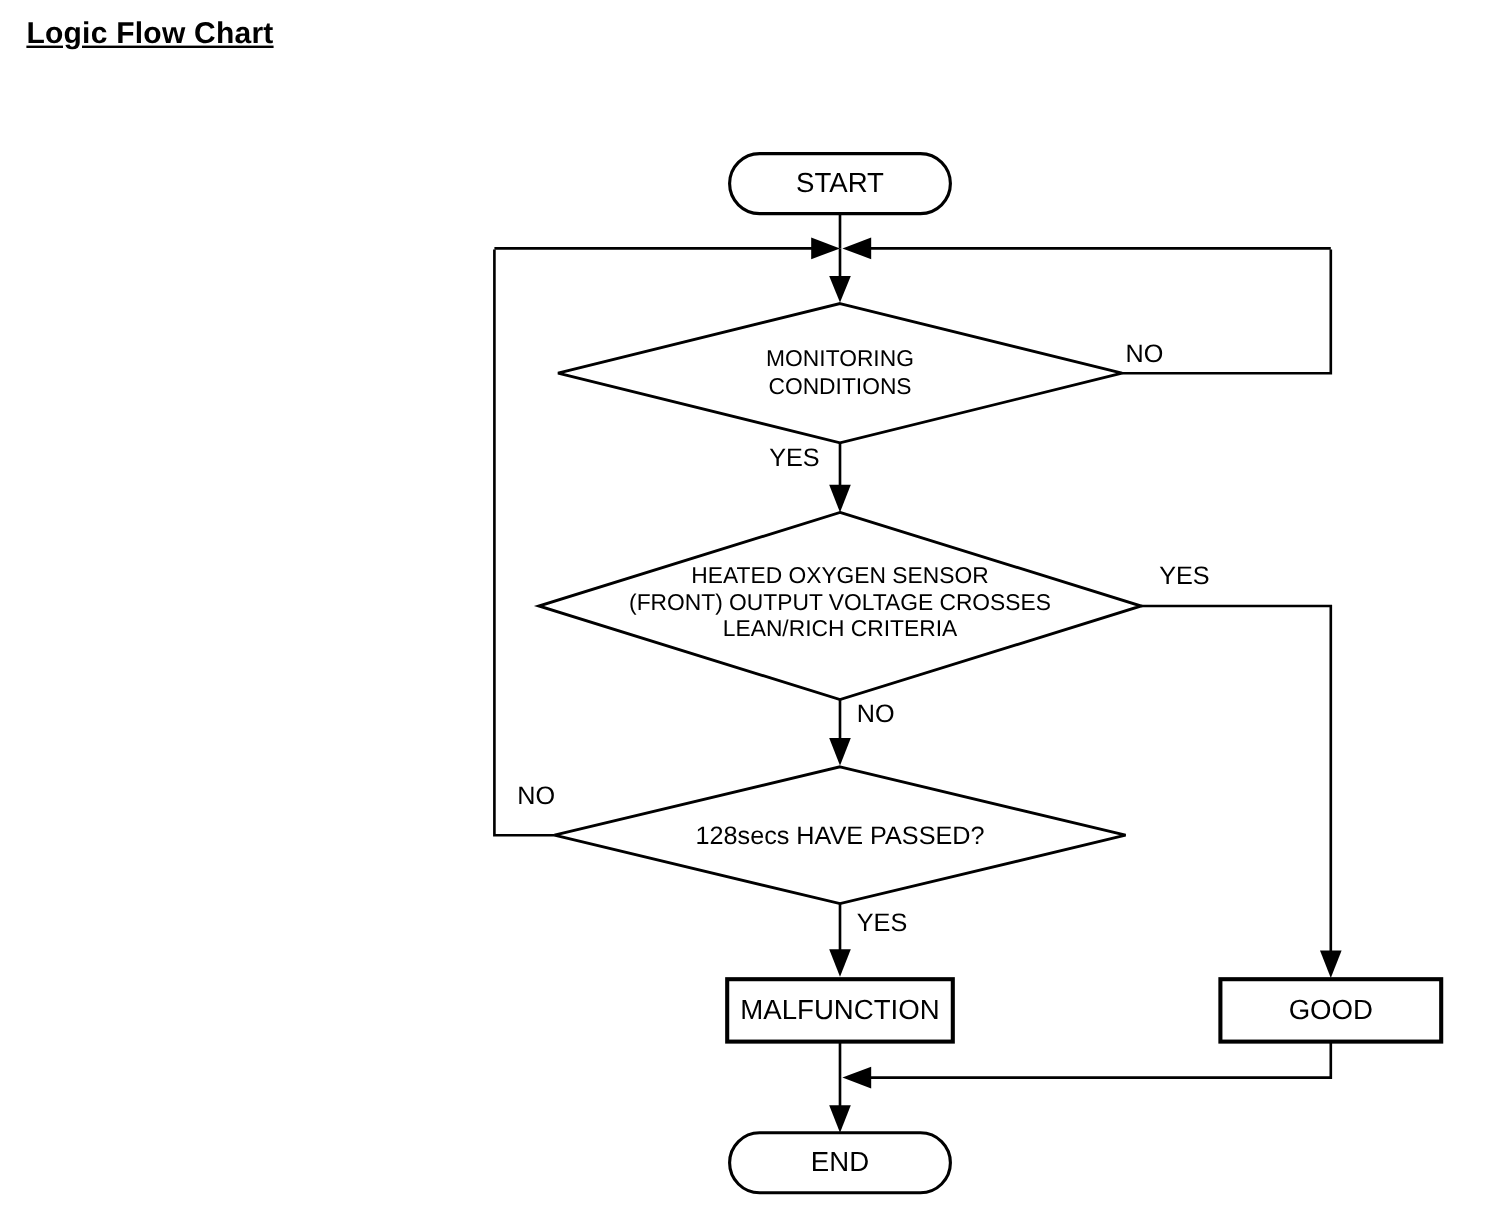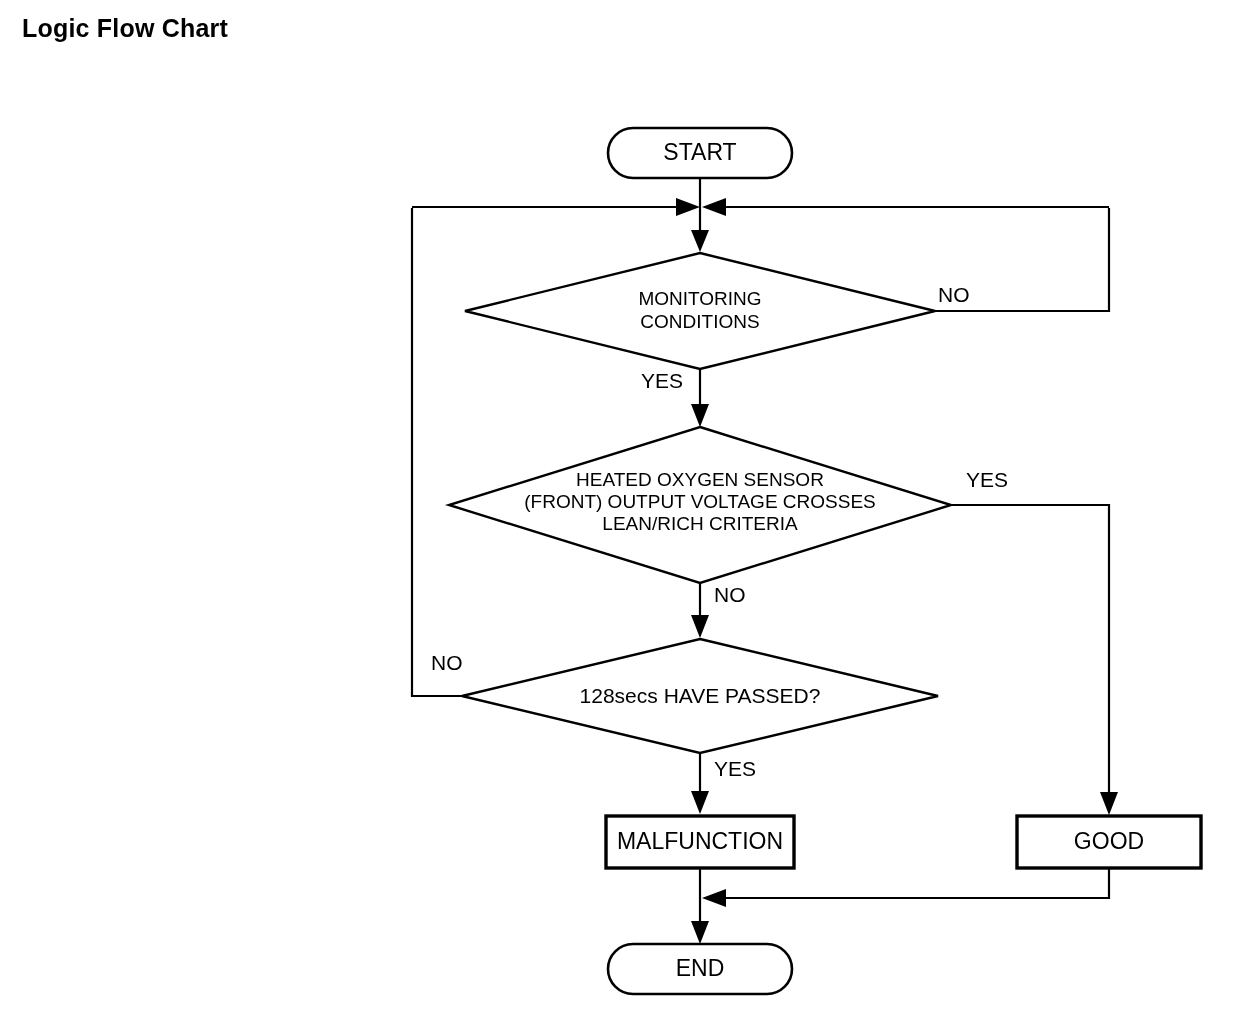--- a/index.html
+++ b/index.html
@@ -17,20 +17,21 @@
   }
   #page-title {
     position: absolute;
     left: 22px;
     top: 14px;
     font-size: 25px;
     font-weight: bold;
     letter-spacing: 0.2px;
     color: #000000;
     white-space: nowrap;
+    text-decoration: underline;
   }
   #flow-canvas {
     position: absolute;
     left: 0;
     top: 0;
     width: 1248px;
     height: 1018px;
   }
   .shape-outline {
     fill: #ffffff;

